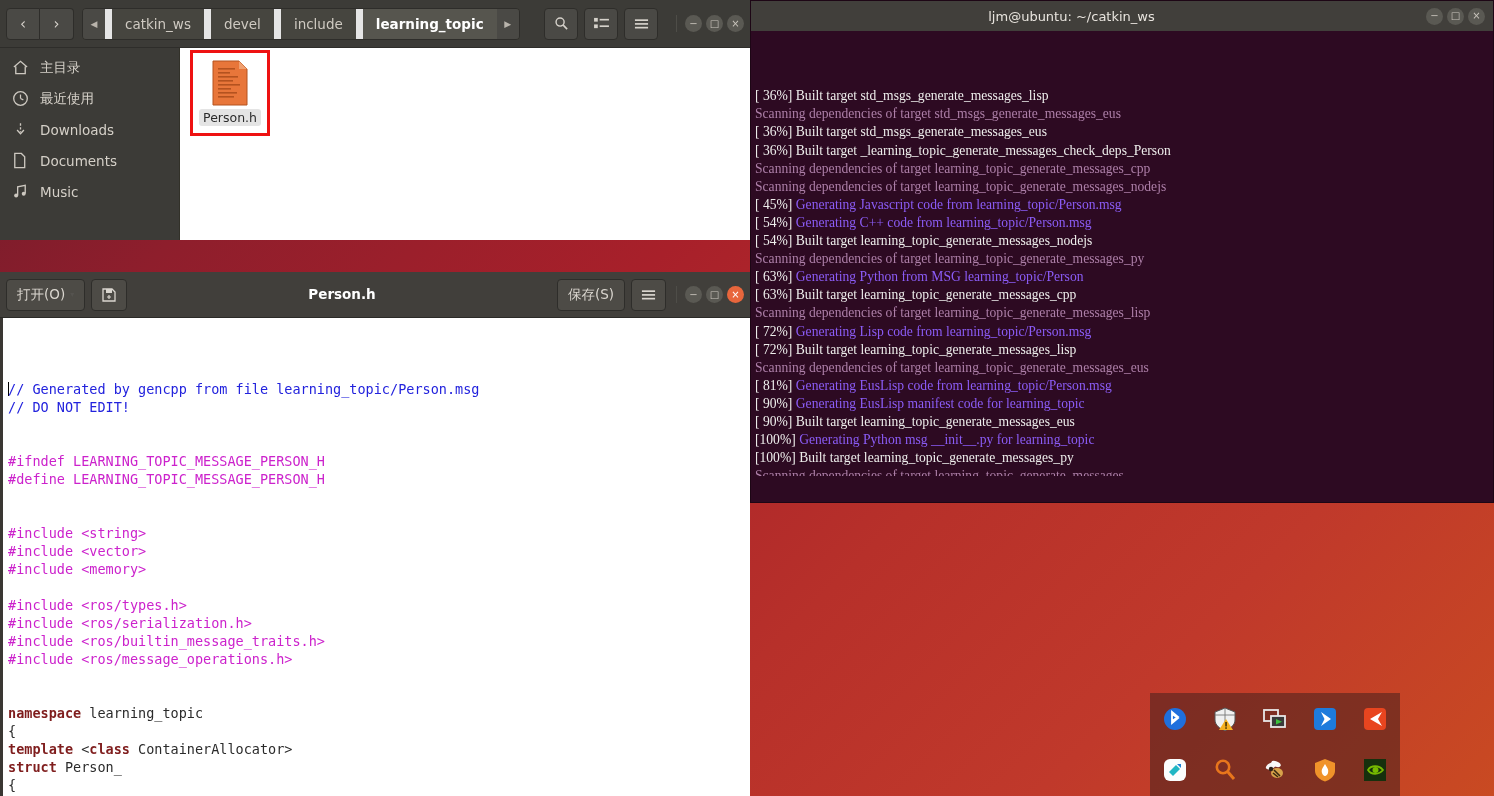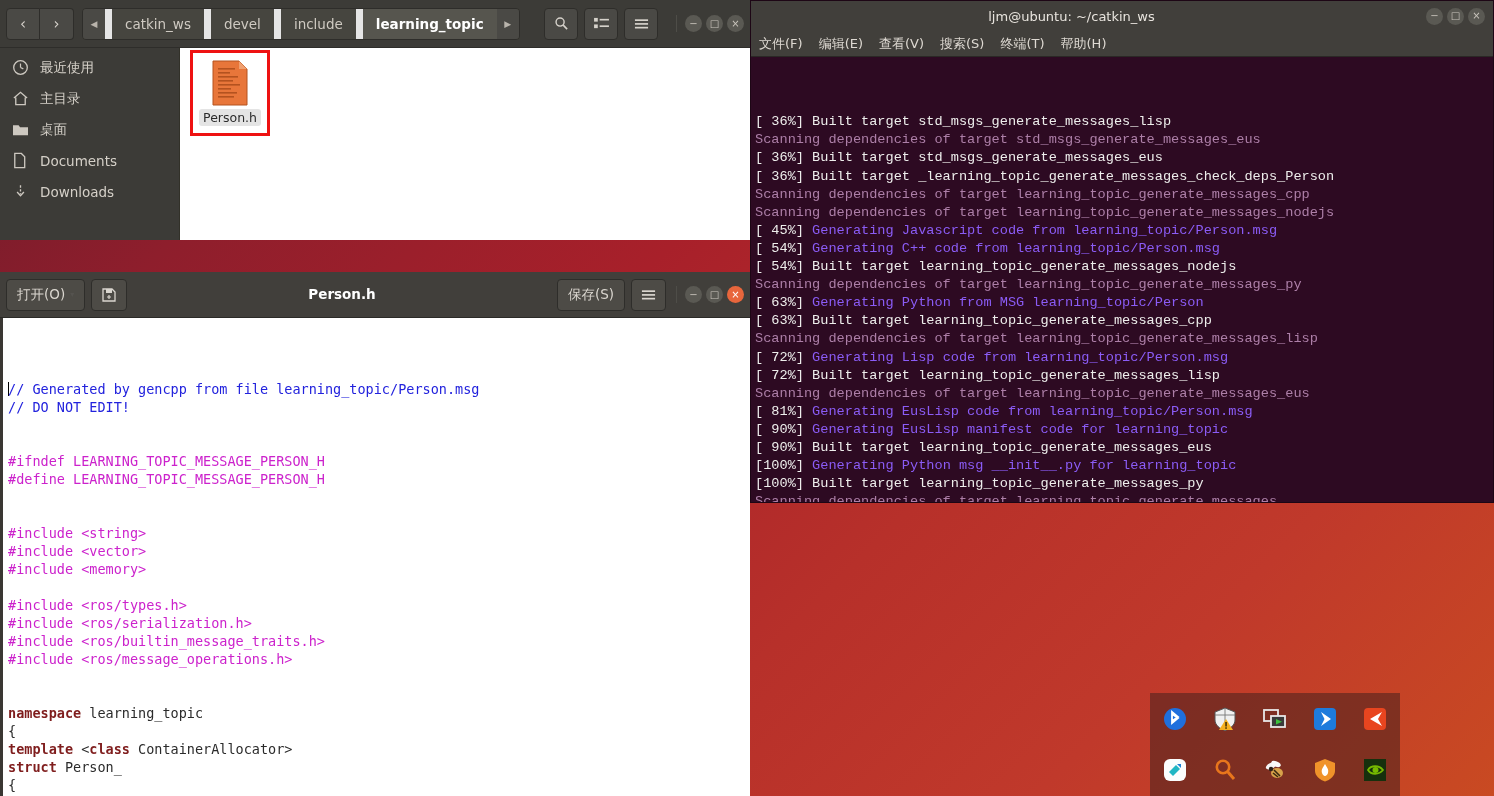--- a/index.html
+++ b/index.html
@@ -156,21 +156,21 @@
   .tm-menubar {
     height: 26px; background: #413f3b;
     display: flex; align-items: center; gap: 16px; padding: 0 8px;
     color: #ded9d2; font-size: 13px;
     border-bottom: 1px solid #2a2825;
   }
   .tm-menu { cursor: pointer; }
   .tm-screen {
     position: relative;
     height: 445px; background: #2d0a22;
-    font-family: Liberation Mono, monospace;
+    font-family: Liberation Serif, serif;
     font-size: 13.6px; line-height: 18.1px;
     padding: 2px 4px; white-space: pre; overflow: hidden;
   }
   .t-w { color: #eeeeec; }
   .t-p { color: #ad7fa8; }
   .t-blue2 { color: #8b5cf6; }
   .tm-scroll {
     position: absolute; right: 0; top: 0; width: 13px; height: 100%;
     background: #2d0a22;
   }
@@ -245,59 +245,61 @@
       <div class="wc">□</div>
       <div class="wc">×</div>
     </div>
   </div>
 
   <div class="fm-body">
     <div class="fm-sidebar">
       <div class="side-item">
         <span class="side-icon">
             <svg width="17" height="17" viewBox="0 0 18 18">
+              <path d="M2 8.5 L9 2.5 L16 8.5 M4 8 V15.5 H14 V8" fill="none" stroke="#cdc8c0" stroke-width="1.4"></path>
+            </svg>
+          </span>
+        <span>主目录</span>
+      </div>
+      <div class="side-item">
+        <span class="side-icon">
+            <svg width="17" height="17" viewBox="0 0 18 18">
               <circle cx="9" cy="9" r="7.2" fill="none" stroke="#cdc8c0" stroke-width="1.4"></circle>
               <line x1="9" y1="9" x2="9" y2="4.8" stroke="#cdc8c0" stroke-width="1.3"></line>
               <line x1="9" y1="9" x2="12" y2="10.5" stroke="#cdc8c0" stroke-width="1.3"></line>
             </svg>
           </span>
         <span>最近使用</span>
-      </div>
-      <div class="side-item">
-        <span class="side-icon">
-            <svg width="17" height="17" viewBox="0 0 18 18">
-              <path d="M2 8.5 L9 2.5 L16 8.5 M4 8 V15.5 H14 V8" fill="none" stroke="#cdc8c0" stroke-width="1.4"></path>
-            </svg>
-          </span>
-        <span>主目录</span>
-      </div>
-      <div class="side-item">
-        <span class="side-icon">
-            <svg width="17" height="15" viewBox="0 0 18 16">
-              <path d="M1 3.5 H7 L8.5 5.5 H17 V14 H1 Z" fill="#cdc8c0"></path>
-            </svg>
-          </span>
-        <span>桌面</span>
-      </div>
-      <div class="side-item">
-        <span class="side-icon">
-            <svg width="15" height="17" viewBox="0 0 14 18">
-              <path d="M2 1.5 H9 L12.5 5 V16.5 H2 Z" fill="none" stroke="#cdc8c0" stroke-width="1.4"></path>
-            </svg>
-          </span>
-        <span>Documents</span>
       </div>
       <div class="side-item">
         <span class="side-icon">
             <svg width="17" height="17" viewBox="0 0 18 18">
               <line x1="9" y1="2.5" x2="9" y2="12" stroke="#cdc8c0" stroke-width="1.4" stroke-dasharray="2.4 1.8"></line>
               <path d="M5.4 9.5 L9 13.5 L12.6 9.5" fill="none" stroke="#cdc8c0" stroke-width="1.4"></path>
             </svg>
           </span>
         <span>Downloads</span>
+      </div>
+      <div class="side-item">
+        <span class="side-icon">
+            <svg width="15" height="17" viewBox="0 0 14 18">
+              <path d="M2 1.5 H9 L12.5 5 V16.5 H2 Z" fill="none" stroke="#cdc8c0" stroke-width="1.4"></path>
+            </svg>
+          </span>
+        <span>Documents</span>
+      </div>
+      <div class="side-item">
+        <span class="side-icon">
+            <svg width="17" height="17" viewBox="0 0 18 18">
+              <path d="M6 13 V4 L14 2.5 V11" fill="none" stroke="#cdc8c0" stroke-width="1.4"></path>
+              <circle cx="4.4" cy="13.2" r="2.1" fill="#cdc8c0"></circle>
+              <circle cx="12.4" cy="11.3" r="2.1" fill="#cdc8c0"></circle>
+            </svg>
+          </span>
+        <span>Music</span>
       </div>
     </div>
     <div class="fm-content"></div>
   </div>
 
   <div class="file-tile">
     <div class="doc-icon">
       <svg width="38" height="46" viewBox="0 0 38 46">
         <path d="M2 1 H28 L36 9 V45 H2 Z" fill="#e8763a" stroke="#b4521f" stroke-width="1"></path>
         <path d="M28 1 L28 9 L36 9 Z" fill="#f0a070"></path>
@@ -371,28 +373,20 @@
 
 <div id="terminal">
   <div class="tm-titlebar">
     <div class="tm-title">ljm@ubuntu: ~/catkin_ws</div>
     <div class="winctl" style="border:none">
       <div class="wc">−</div>
       <div class="wc">□</div>
       <div class="wc">×</div>
     </div>
   </div>
-  <div class="tm-menubar">
-    <span class="tm-menu">文件(F)</span>
-    <span class="tm-menu">编辑(E)</span>
-    <span class="tm-menu">查看(V)</span>
-    <span class="tm-menu">搜索(S)</span>
-    <span class="tm-menu">终端(T)</span>
-    <span class="tm-menu">帮助(H)</span>
-  </div>
   <div class="tm-screen" id="term-screen">
     <div class="tm-scroll">
       
     </div>
   <div><span class="t-w">[ 36%] Built target std_msgs_generate_messages_lisp</span></div><div><span class="t-p">Scanning dependencies of target std_msgs_generate_messages_eus</span></div><div><span class="t-w">[ 36%] Built target std_msgs_generate_messages_eus</span></div><div><span class="t-w">[ 36%] Built target _learning_topic_generate_messages_check_deps_Person</span></div><div><span class="t-p">Scanning dependencies of target learning_topic_generate_messages_cpp</span></div><div><span class="t-p">Scanning dependencies of target learning_topic_generate_messages_nodejs</span></div><div><span class="t-w">[ 45%] </span><span class="t-blue2">Generating Javascript code from learning_topic/Person.msg</span></div><div><span class="t-w">[ 54%] </span><span class="t-blue2">Generating C++ code from learning_topic/Person.msg</span></div><div><span class="t-w">[ 54%] Built target learning_topic_generate_messages_nodejs</span></div><div><span class="t-p">Scanning dependencies of target learning_topic_generate_messages_py</span></div><div><span class="t-w">[ 63%] </span><span class="t-blue2">Generating Python from MSG learning_topic/Person</span></div><div><span class="t-w">[ 63%] Built target learning_topic_generate_messages_cpp</span></div><div><span class="t-p">Scanning dependencies of target learning_topic_generate_messages_lisp</span></div><div><span class="t-w">[ 72%] </span><span class="t-blue2">Generating Lisp code from learning_topic/Person.msg</span></div><div><span class="t-w">[ 72%] Built target learning_topic_generate_messages_lisp</span></div><div><span class="t-p">Scanning dependencies of target learning_topic_generate_messages_eus</span></div><div><span class="t-w">[ 81%] </span><span class="t-blue2">Generating EusLisp code from learning_topic/Person.msg</span></div><div><span class="t-w">[ 90%] </span><span class="t-blue2">Generating EusLisp manifest code for learning_topic</span></div><div><span class="t-w">[ 90%] Built target learning_topic_generate_messages_eus</span></div><div><span class="t-w">[100%] </span><span class="t-blue2">Generating Python msg __init__.py for learning_topic</span></div><div><span class="t-w">[100%] Built target learning_topic_generate_messages_py</span></div><div><span class="t-p">Scanning dependencies of target learning_topic_generate_messages</span></div></div>
 </div>
 
 <div id="tray">
   <div class="tray-icon">
     <svg width="26" height="26" viewBox="0 0 26 26">

